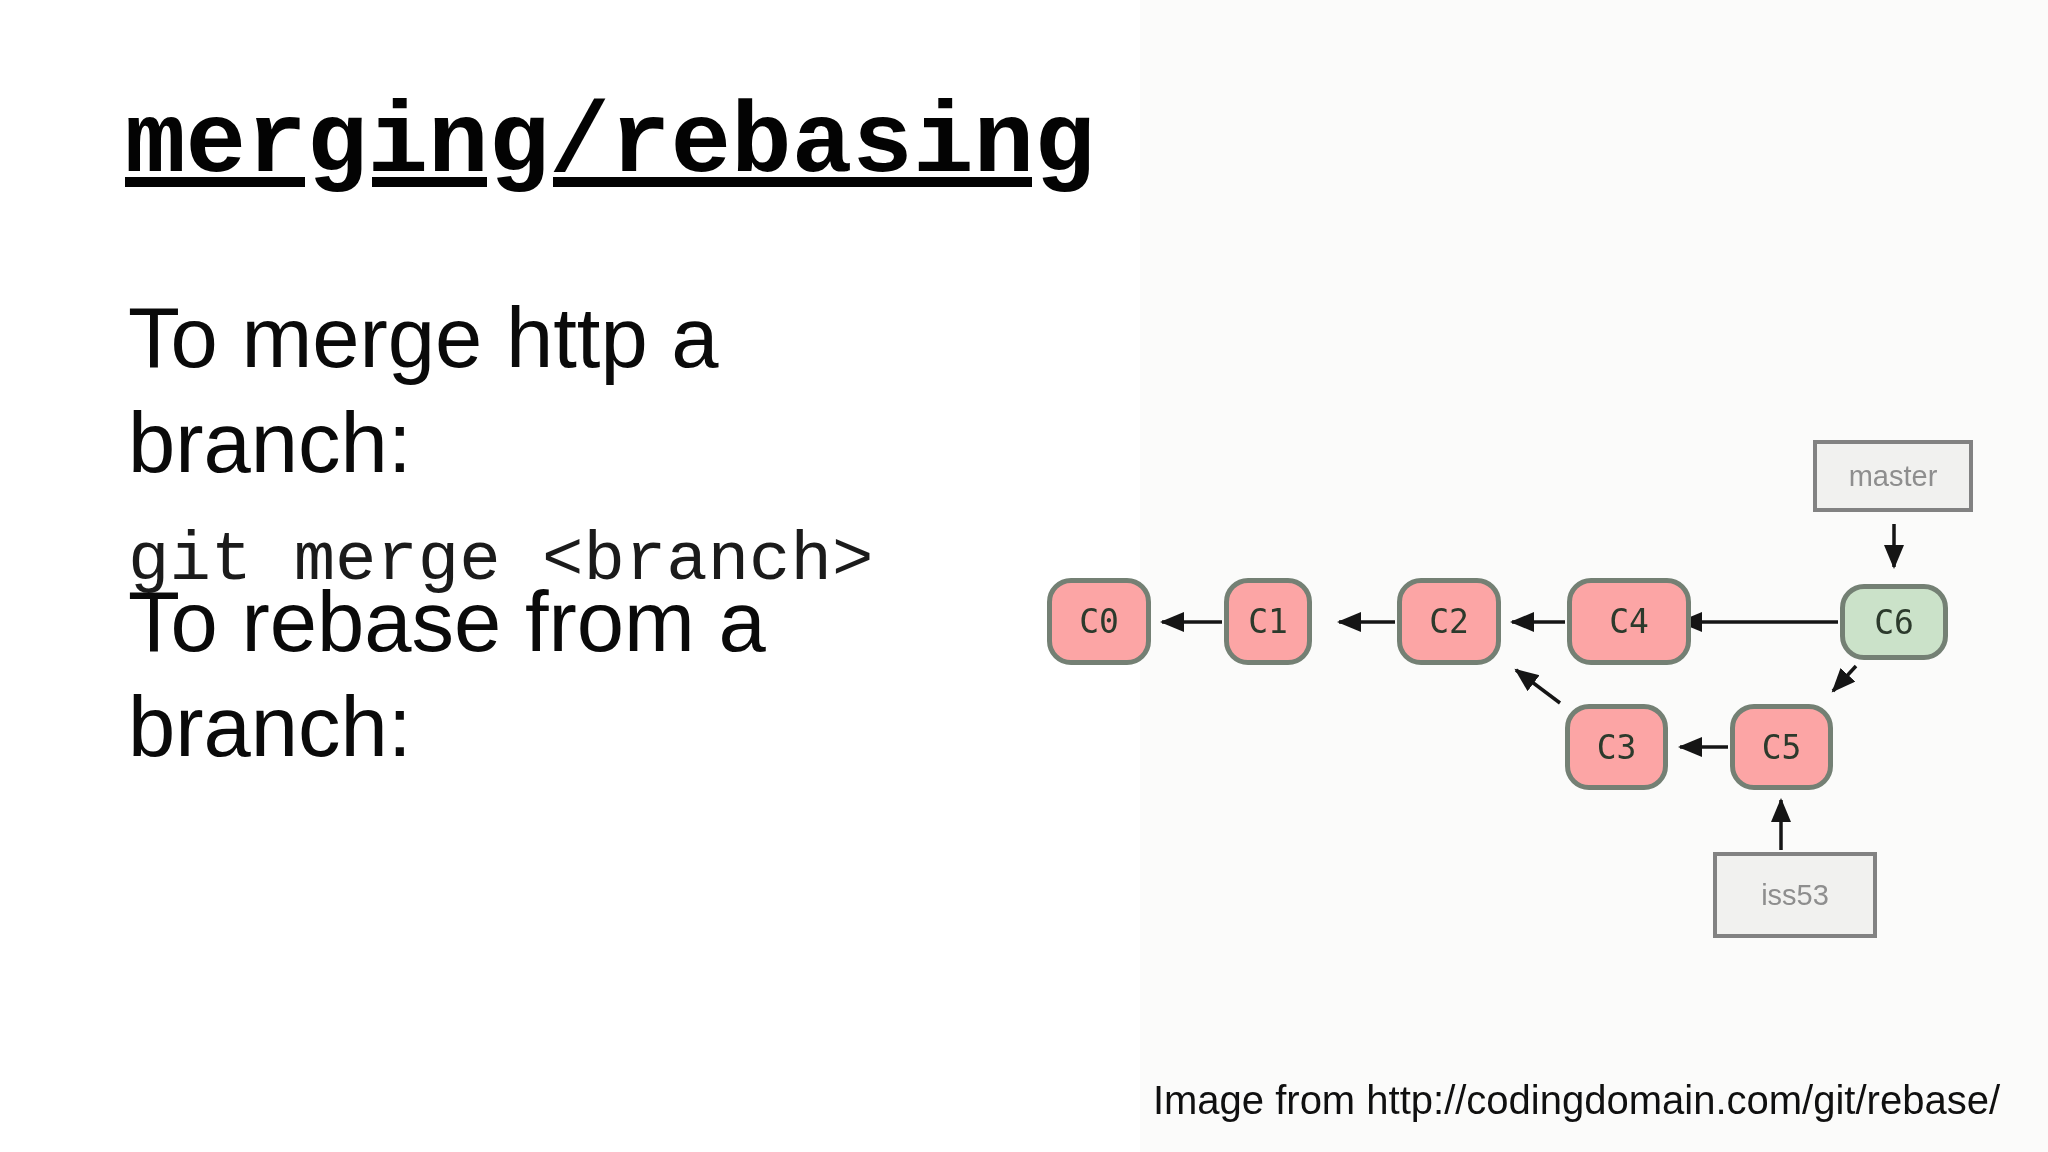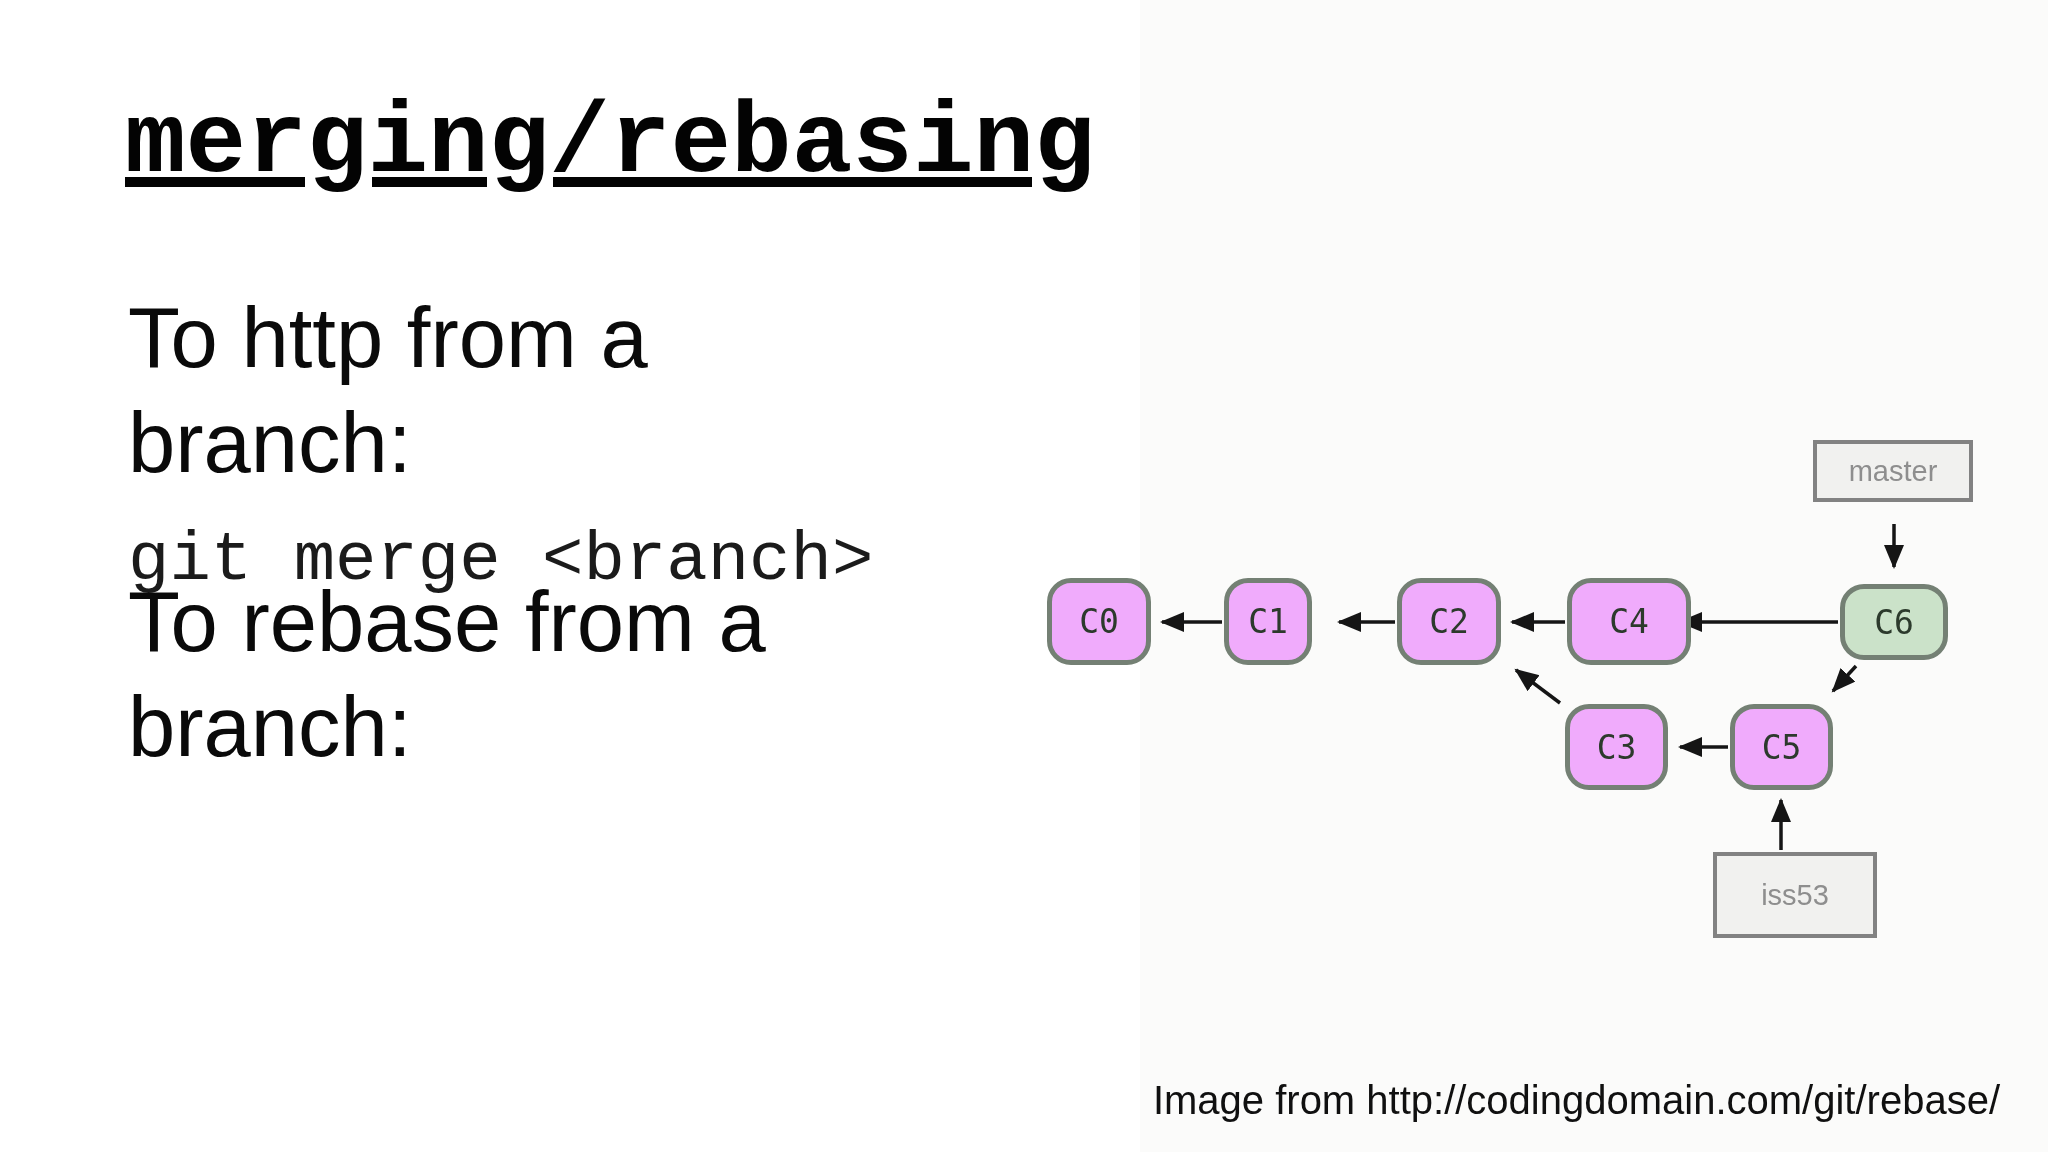--- a/index.html
+++ b/index.html
@@ -67,21 +67,21 @@
     line-height: 36px;
     color: #101010;
     white-space: nowrap;
   }
   
   .commit {
     position: absolute;
     box-sizing: border-box;
     border: 5px solid #748074;
     border-radius: 24px;
-    background: #f0abfc;
+    background: #fca5a5;
     display: flex;
     align-items: center;
     justify-content: center;
     font-family: "DejaVu Sans Mono", monospace;
     font-size: 33px;
     font-weight: 500;
     color: #2c3a2c;
   }
   .commit.head { background: #cbe2c9; }
   .pointer-box {
@@ -105,21 +105,21 @@
 </style>
 </head>
 <body>
 
 <div id="slide">
 
   <div class="embed-bg"></div>
 
   <div class="slide-title">merging/rebasing</div>
 
-  <div class="body-text p1">To http from a branch:</div>
+  <div class="body-text p1">To merge http a branch:</div>
   <div class="code-line c1">git merge &lt;branch&gt;</div>
 
   <div class="body-text p2">To rebase from a branch:</div>
 
   <svg class="arrow-layer" viewBox="0 0 2048 1152" xmlns="http://www.w3.org/2000/svg">
     <defs>
       <marker id="ah" markerUnits="userSpaceOnUse" markerWidth="26" markerHeight="22" refX="22" refY="10" orient="auto">
         <path d="M0,0 L24,10 L0,20 z" fill="#151515"></path>
       </marker>
     </defs>
@@ -137,18 +137,18 @@
   </svg>
 
   <div class="commit" style="left:1047px; top:578px; width:104px; height:87px;">C0</div>
   <div class="commit" style="left:1224px; top:578px; width:88px; height:87px;">C1</div>
   <div class="commit" style="left:1397px; top:578px; width:104px; height:87px;">C2</div>
   <div class="commit" style="left:1567px; top:578px; width:124px; height:87px;">C4</div>
   <div class="commit head" style="left:1840px; top:584px; width:108px; height:76px;">C6</div>
   <div class="commit" style="left:1565px; top:704px; width:103px; height:86px;">C3</div>
   <div class="commit" style="left:1730px; top:704px; width:103px; height:86px;">C5</div>
 
-  <div class="pointer-box" style="left:1813px; top:440px; width:160px; height:62px;">master</div>
+  <div class="pointer-box" style="left:1813px; top:440px; width:160px; height:72px;">master</div>
   <div class="pointer-box" style="left:1713px; top:852px; width:164px; height:86px;">iss53</div>
 
   <div class="caption">Image from http://codingdomain.com/git/rebase/</div>
 
 </div>
 
 </body></html>

